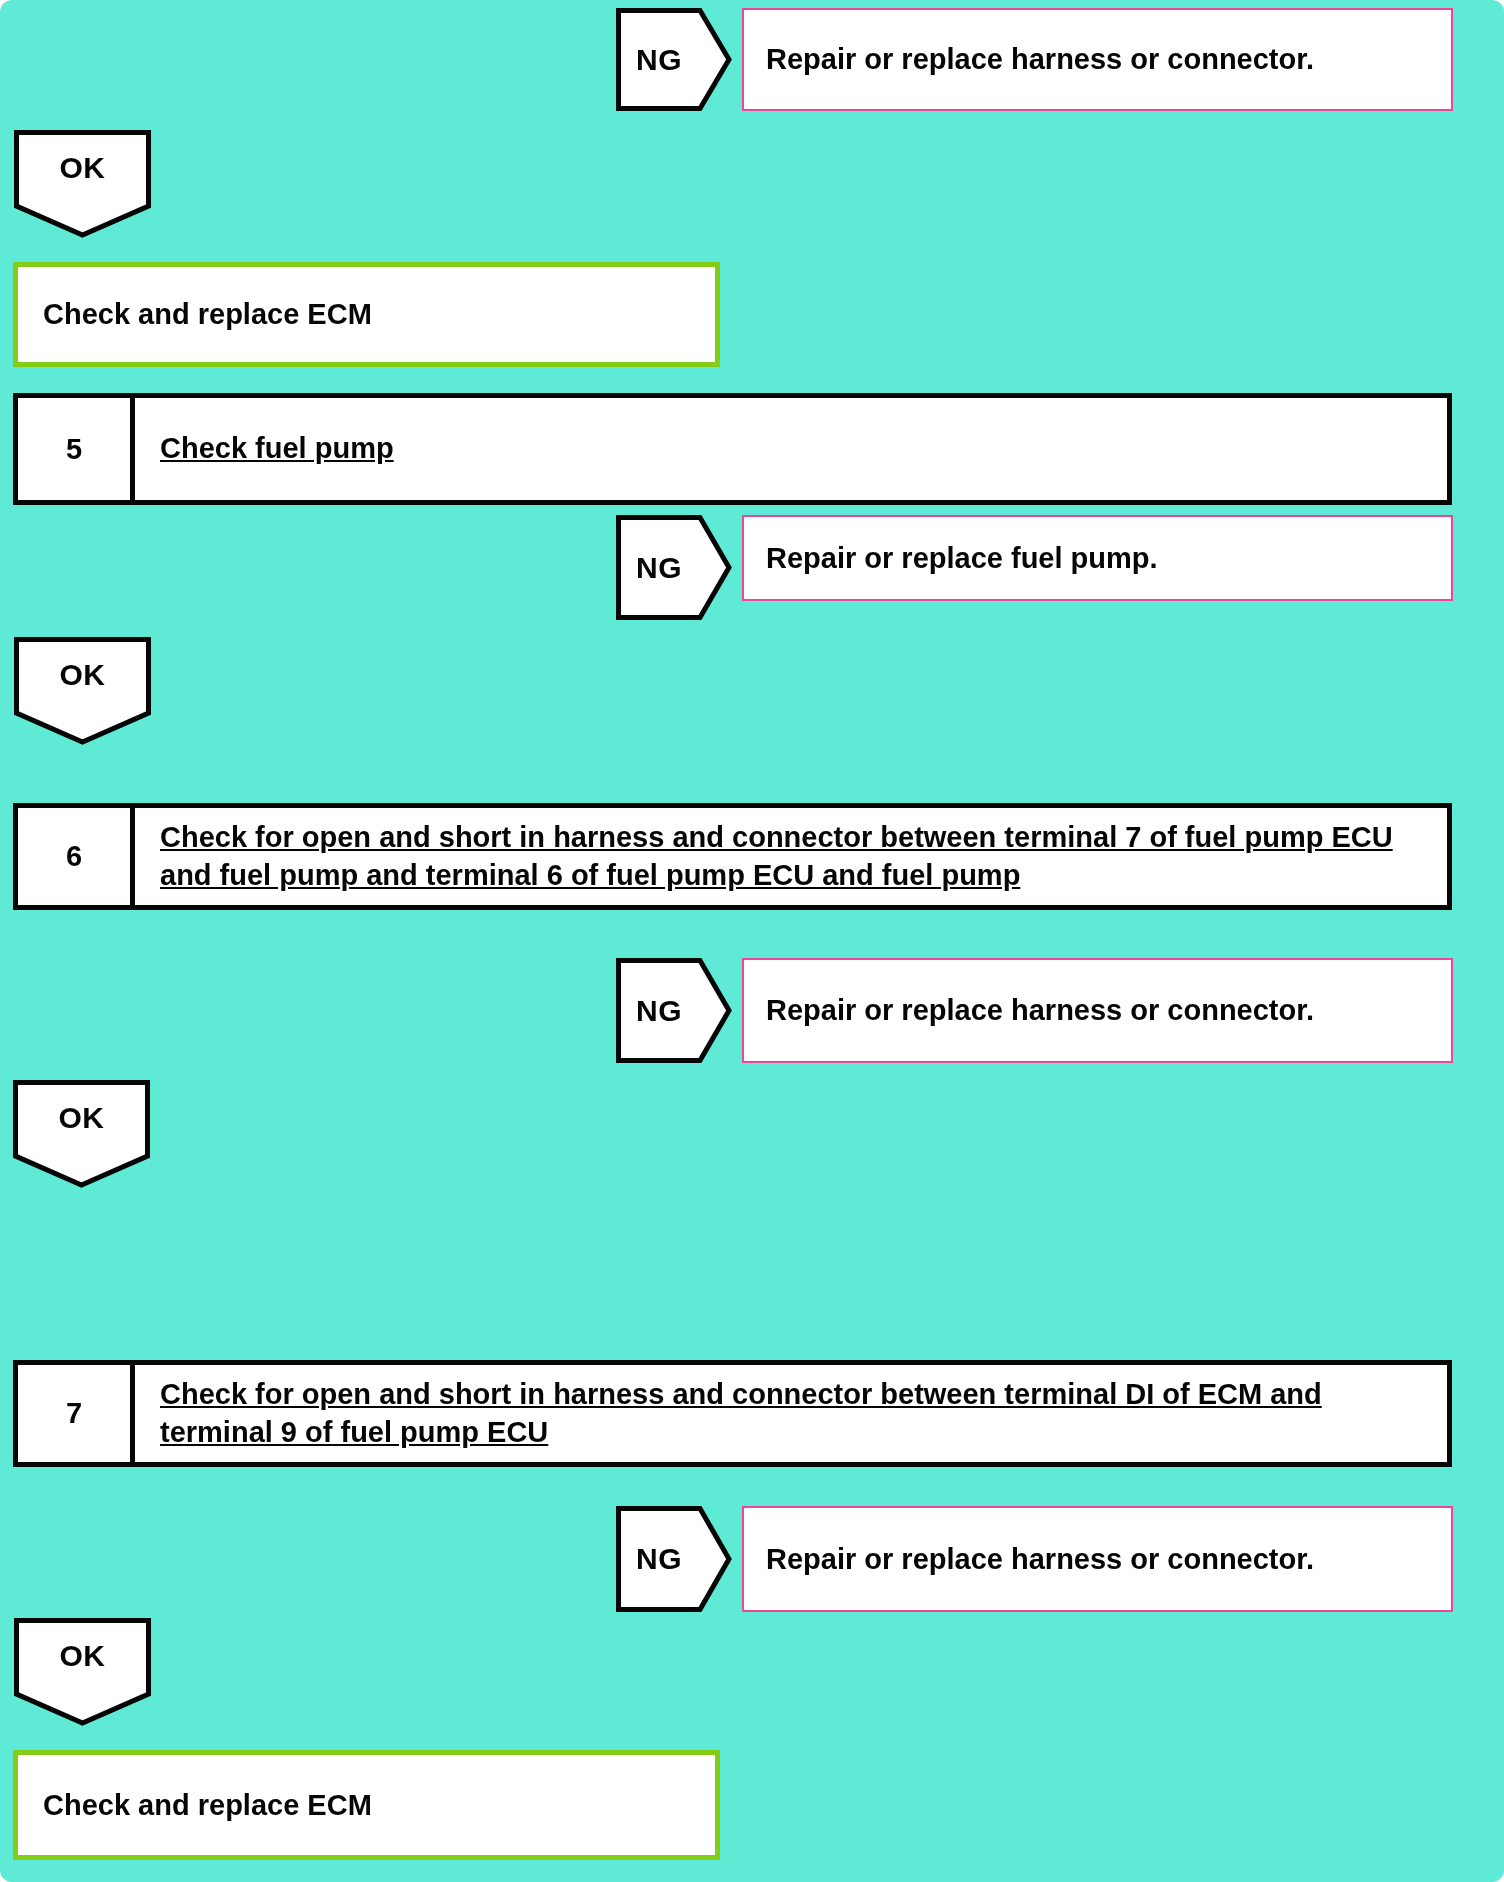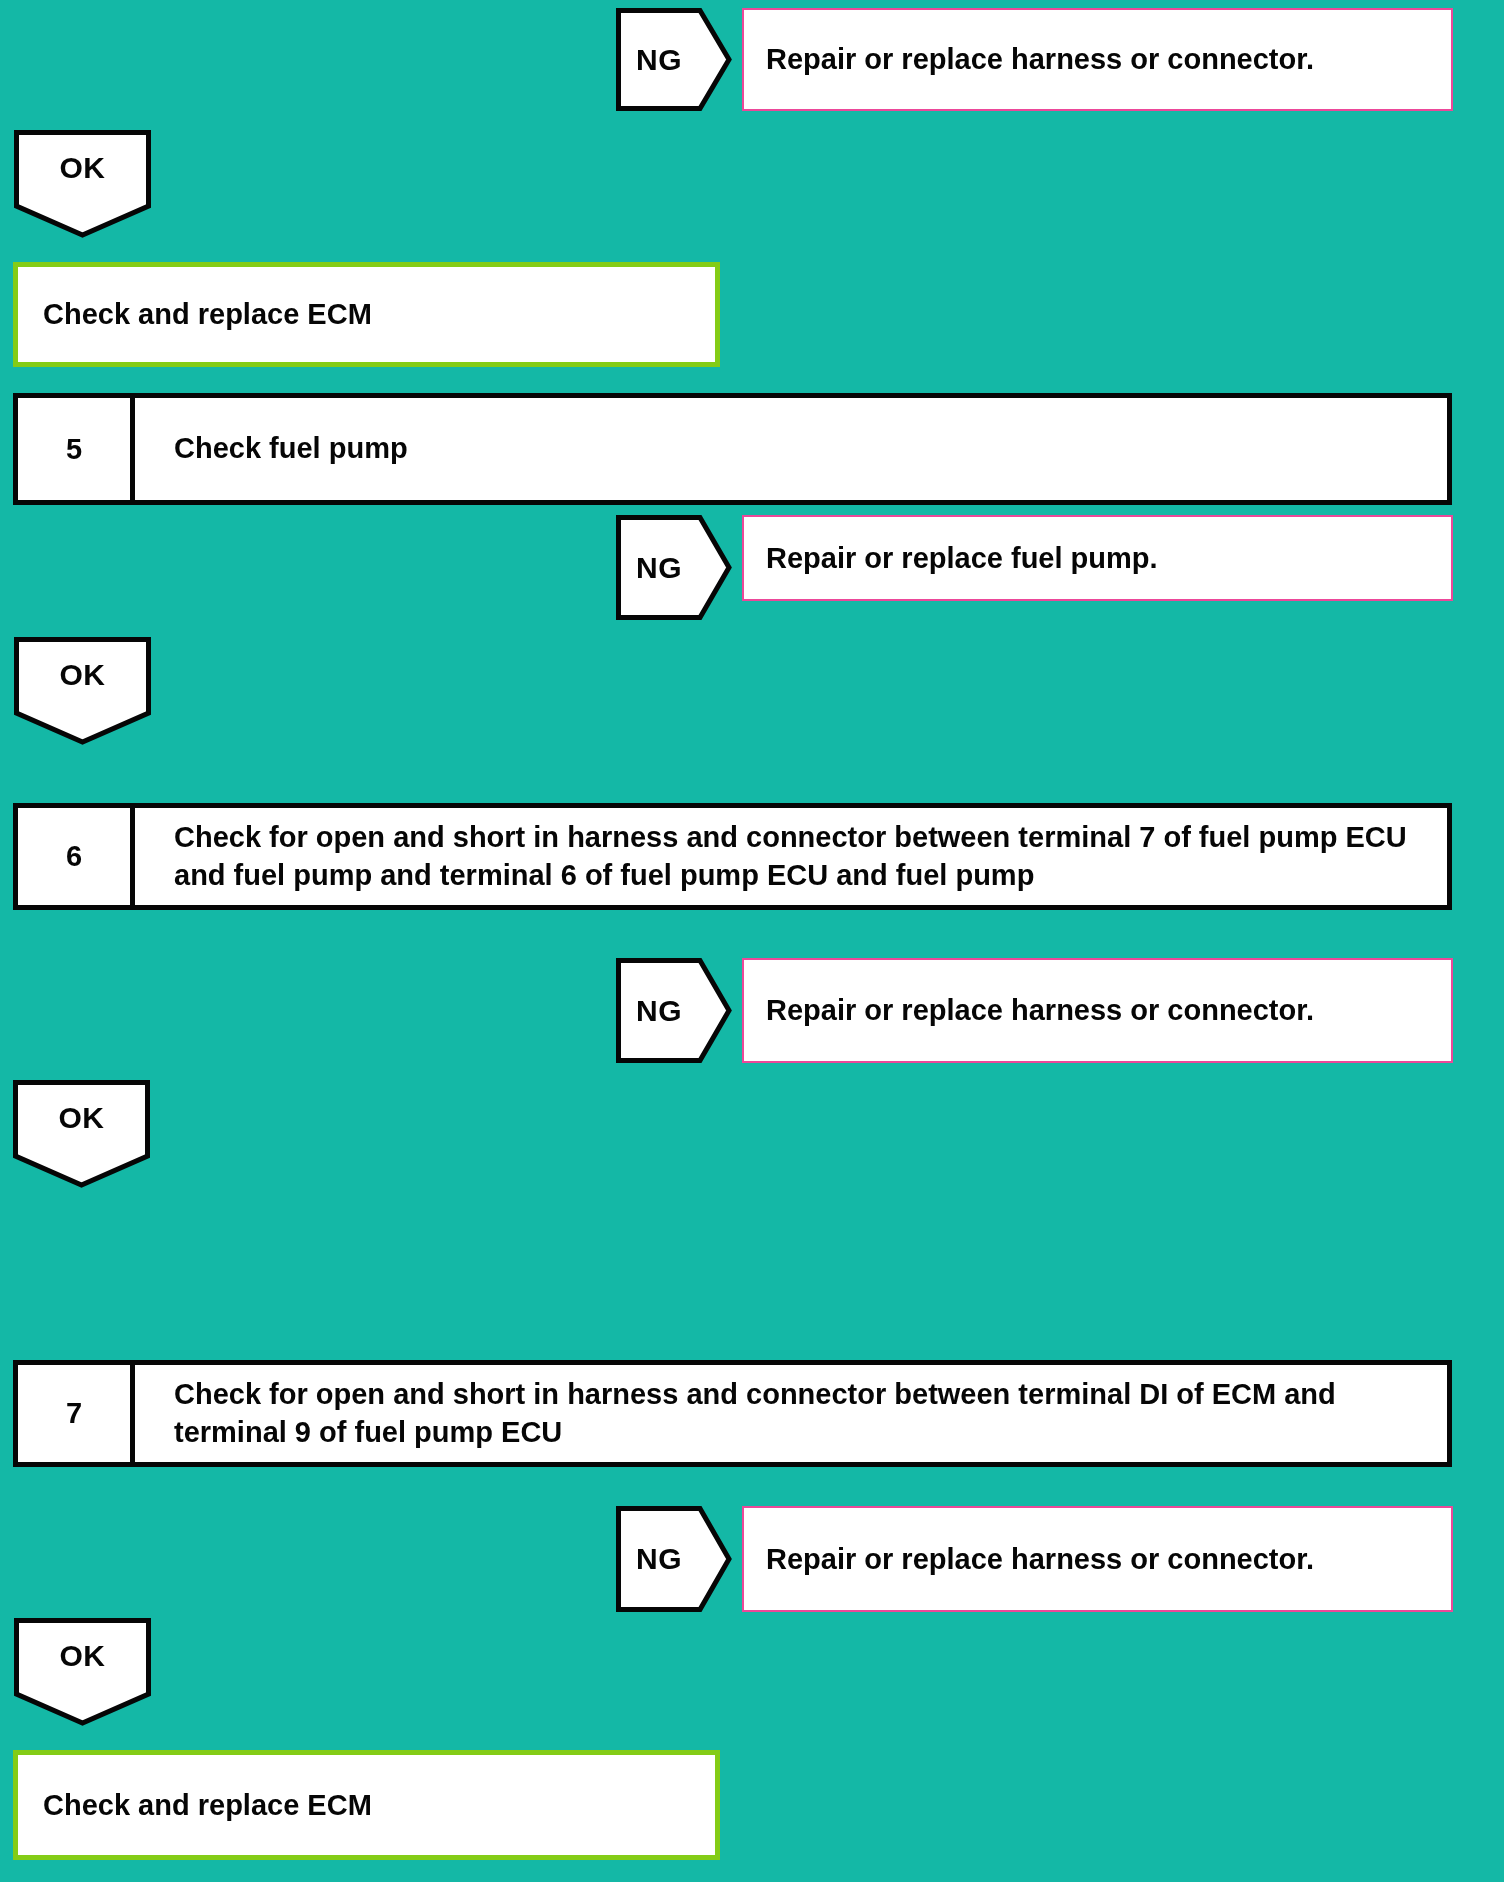--- a/index.html
+++ b/index.html
@@ -4,25 +4,26 @@
 <style>
   html, body {
     margin: 0;
     padding: 0;
     background: #ffffff;
   }
   #page {
     position: relative;
     width: 1504px;
     height: 1882px;
-    background: #14b8a6;
+    background: #5eead4;
     font-family: "Liberation Sans", sans-serif;
     font-weight: bold;
     color: #060606;
     overflow: hidden;
+    border-radius: 12px;
   }
 
   
   .pent { position: absolute; }
   .pent svg { position: absolute; left: 0; top: 0; display: block; }
   .pent .pent-label {
     position: absolute;
     display: flex;
     align-items: center;
     justify-content: center;
@@ -66,22 +67,23 @@
     flex: 0 0 112px;
     border-right: 5px solid #060606;
     display: flex;
     align-items: center;
     justify-content: center;
   }
   .step-text {
     flex: 1;
     display: flex;
     align-items: center;
-    padding: 6px 30px 6px 39px;
+    padding: 6px 30px 6px 25px;
     line-height: 1.28;
+    text-decoration: underline;
   }
 </style>
 </head>
 <body>
 
 <div id="page">
 
   <div class="pent" style="left:616px; top:8px; width:116px; height:103px;">
     <svg width="116" height="103" viewBox="0 0 116 103">
       <polygon points="2.5,2.5 84,2.5 113,51.5 84,100.5 2.5,100.5" fill="#ffffff" stroke="#060606" stroke-width="5"></polygon>

